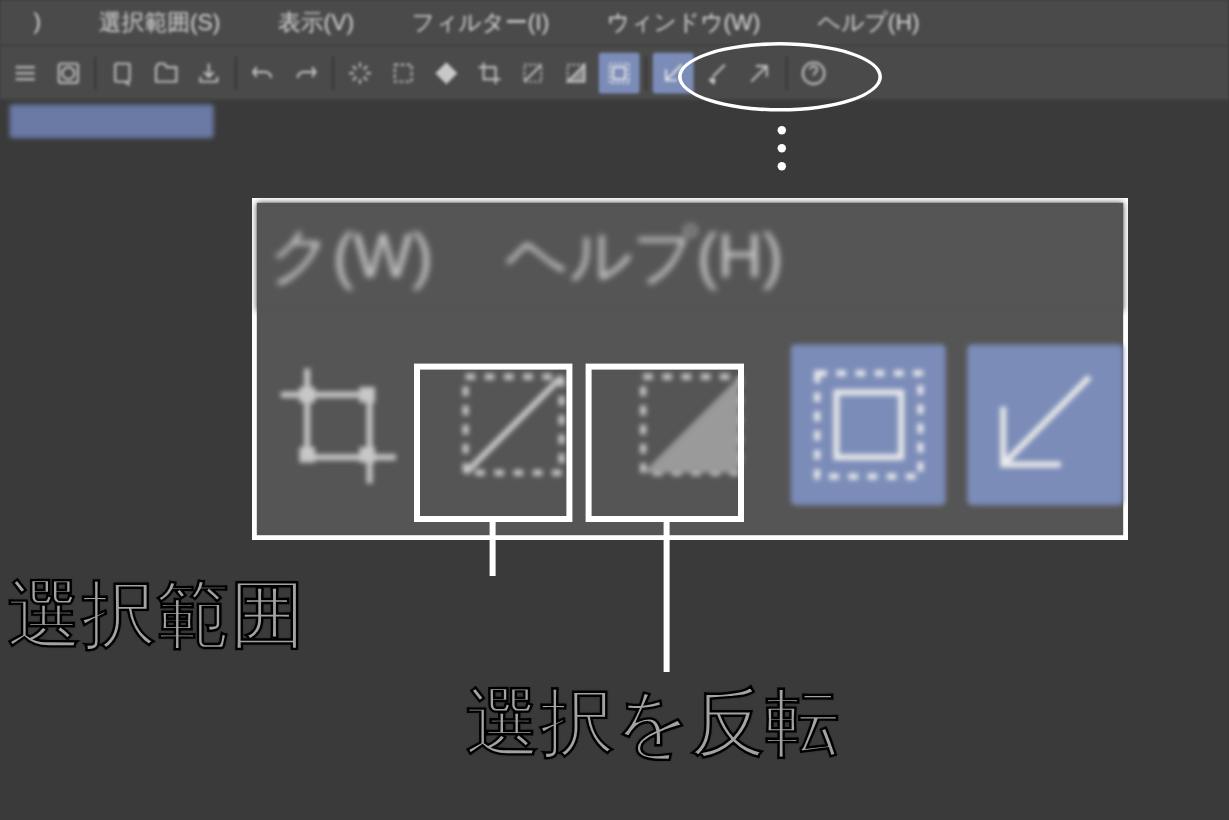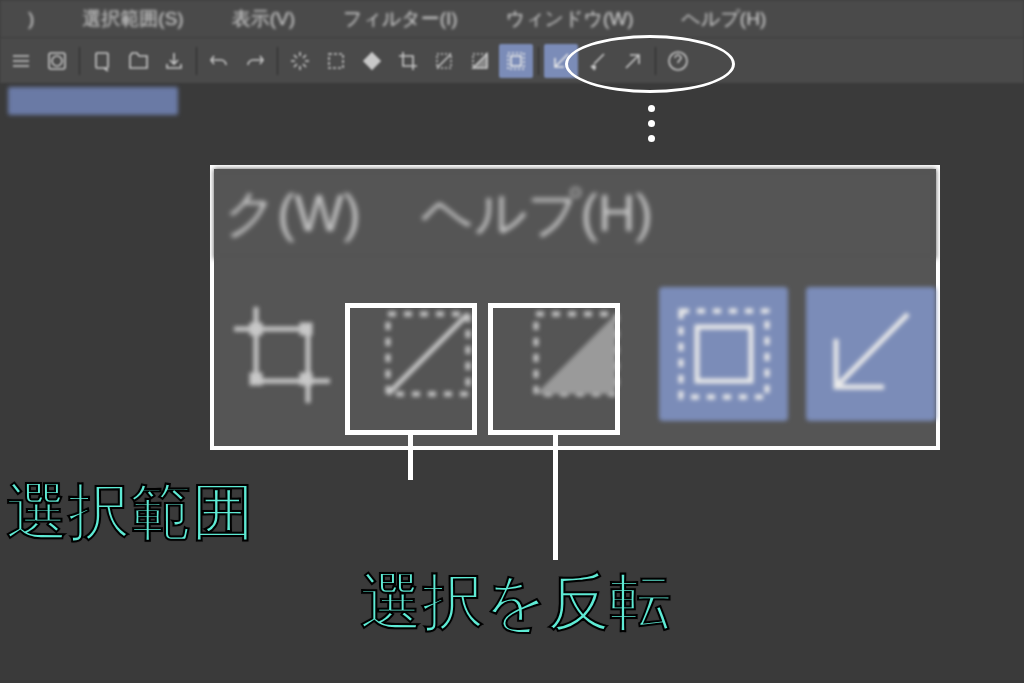--- a/index.html
+++ b/index.html
@@ -136,30 +136,30 @@
   .hb1 { left: 345px; top: 303px; width: 132px; height: 132px; }
   .hb2 { left: 488px; top: 303px; width: 132px; height: 132px; }
   .connector {
     position: absolute;
     background: #fff;
   }
   .c1 { left: 408px; top: 435px; width: 5px; height: 45px; }
   .c2 { left: 553px; top: 435px; width: 5px; height: 125px; }
   .label-text {
     position: absolute;
-    color: #5eead4;
+    color: #a3a3a3;
     font-size: 62px;
     font-weight: 400;
     -webkit-text-stroke: 2px #000;
     text-stroke: 2px #000;
     text-shadow: 0 0 2px #000;
     white-space: nowrap;
   }
   .lbl1 { left: 6px; top: 470px; }
-  .lbl2 { left: 360px; top: 560px; }
+  .lbl2 { left: 388px; top: 560px; }
 </style>
 </head>
 <body>
 
 <div class="menubar">
   <div class="menu-item">)</div>
   <div class="menu-item">選択範囲(S)</div>
   <div class="menu-item">表示(V)</div>
   <div class="menu-item">フィルター(I)</div>
   <div class="menu-item">ウィンドウ(W)</div>

